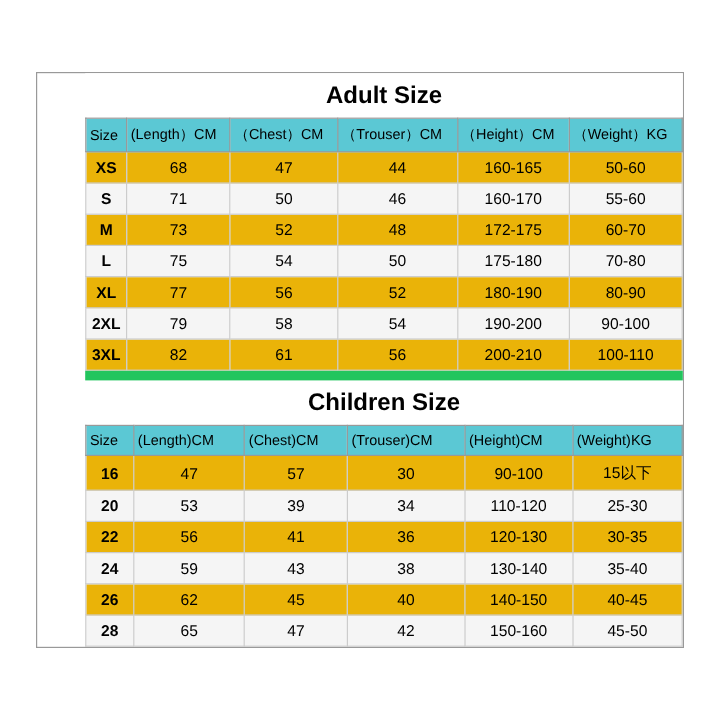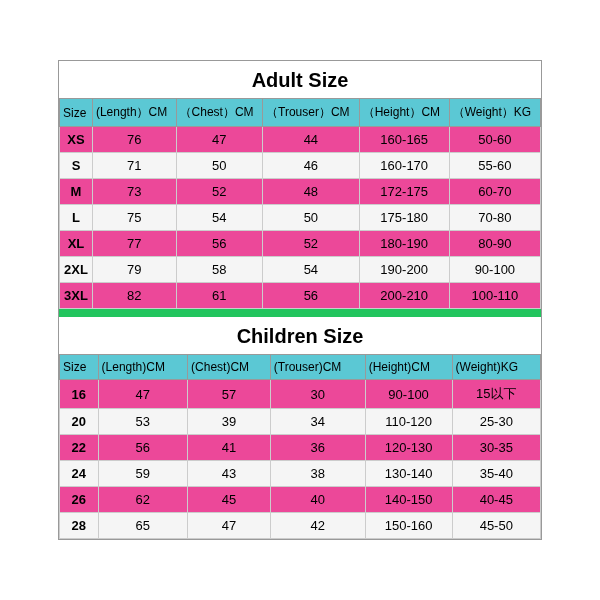--- a/index.html
+++ b/index.html
@@ -7,22 +7,23 @@
       width: 600px;
       height: 600px;
       background: #fff;
       font-family: Arial, sans-serif;
       font-size: 13px;
       display: flex;
       align-items: center;
       justify-content: center;
     }
     .container {
-      width: 484px;
+      width: 540px;
       border: 1px solid #999;
+      padding-left: 40px;
     }
     .section-title {
       text-align: center;
       font-size: 20px;
       font-weight: bold;
       padding: 8px 0 6px;
       background: #fff;
     }
     table {
       width: 100%;
@@ -33,21 +34,21 @@
       color: #000;
     }
     thead th {
       border: 1px solid #999;
       padding: 5px 3px;
       text-align: left;
       font-weight: normal;
       font-size: 12px;
     }
     tbody tr {
-      background: #ec4899;
+      background: #eab308;
     }
     tbody tr:nth-child(even) {
       background: #f5f5f5;
     }
     tbody td {
       border: 1px solid #ccc;
       padding: 5px 3px;
       text-align: center;
       font-size: 13px;
     }
@@ -71,21 +72,21 @@
           <th>(Length）CM</th>
           <th>（Chest）CM</th>
           <th>（Trouser）CM</th>
           <th>（Height）CM</th>
           <th>（Weight）KG</th>
         </tr>
     </thead>
     <tbody>
         <tr>
           <td>XS</td>
-          <td>76</td>
+          <td>68</td>
           <td>47</td>
           <td>44</td>
           <td>160-165</td>
           <td>50-60</td>
         </tr>
         <tr>
           <td>S</td>
           <td>71</td>
           <td>50</td>
           <td>46</td>

